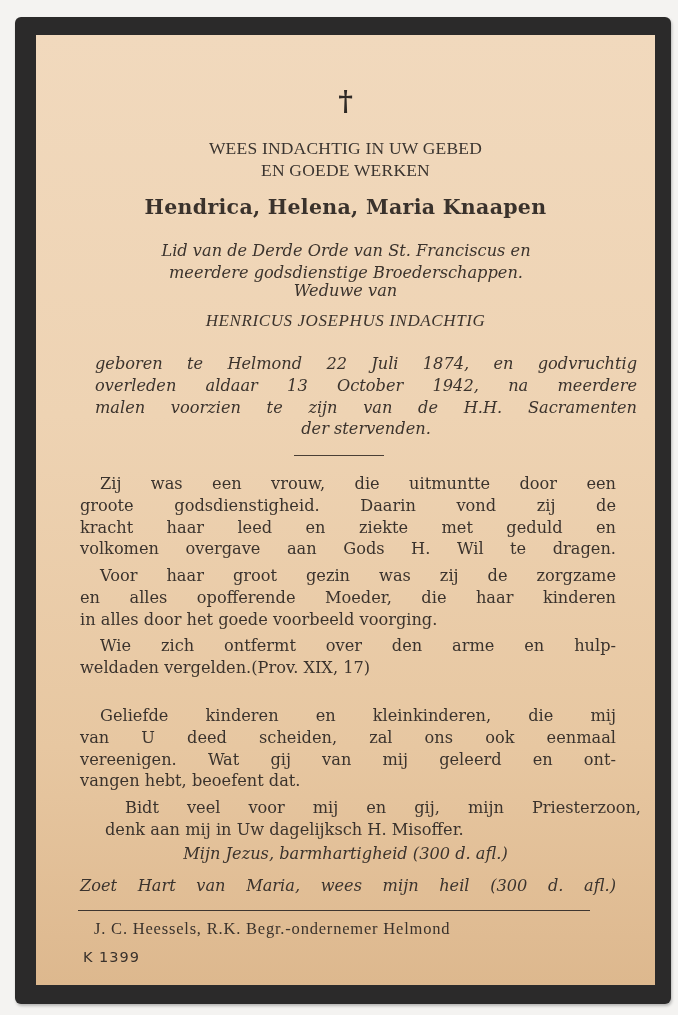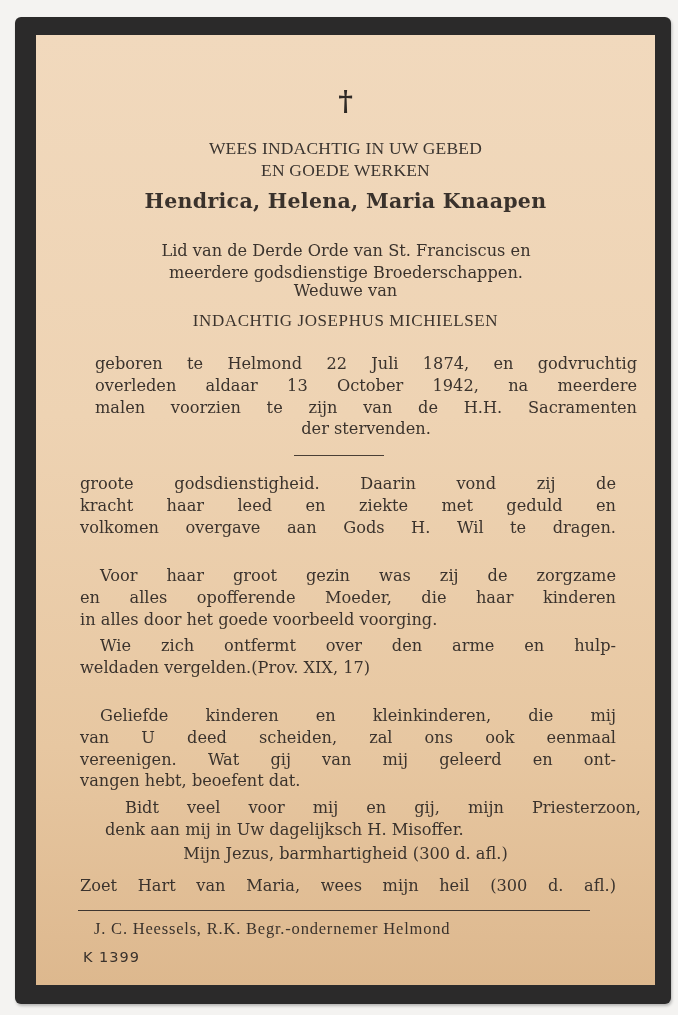--- a/index.html
+++ b/index.html
@@ -41,32 +41,33 @@
     }
     .motto {
       top: 102px;
       font-size: 17.5px;
       line-height: 22px;
       letter-spacing: 0.2px;
       font-family: "Liberation Serif", serif;
       color: #3b3530;
     }
     .name {
-      top: 154px;
+      top: 160px;
       font-size: 20.5px;
       font-weight: bold;
       font-family: "DejaVu Serif", serif;
       letter-spacing: 0.3px;
       color: #3a322c;
     }
     .para {
       font-size: 16.2px;
       line-height: 21.8px;
       color: #3b332d;
       font-family: "DejaVu Serif", serif;
+      font-style: italic;
     }
     .center-para { text-align: center; }
     .lid { top: 205px; left: 40px; width: 540px; }
     .widow-label { top: 245px; }
     .widow-name {
       top: 275px;
       font-family: "Liberation Serif", serif;
       font-size: 17px;
       letter-spacing: 0.6px;
     }
@@ -140,32 +141,33 @@
 
     <p class="abs center name">Hendrica, Helena, Maria Knaapen</p>
 
     <div class="abs para center-para lid">
       <div>Lid van de Derde Orde van St. Franciscus en</div>
       <div>meerdere godsdienstige Broederschappen.</div>
     </div>
 
     <p class="abs center para widow-label">Weduwe van</p>
 
-    <p class="abs center para widow-name">INDACHTIG JOSEPHUS MICHIELSEN</p>
+    <p class="abs center para widow-name">HENRICUS JOSEPHUS INDACHTIG</p>
 
     <div class="abs para dates">
       <div style="text-align:justify;text-align-last:justify;white-space:nowrap">geboren te Helmond 22 Juli 1874, en godvruchtig</div>
       <div style="text-align:justify;text-align-last:justify;white-space:nowrap">overleden aldaar 13 October 1942, na meerdere</div>
       <div style="text-align:justify;text-align-last:justify;white-space:nowrap">malen voorzien te zijn van de H.H. Sacramenten</div>
       <div style="text-align:center">der stervenden.</div>
     </div>
 
     <div class="rule-short"></div>
 
     <div class="body-block p1">
+      <span class="ln indent">Zij was een vrouw, die uitmuntte door een</span>
       <span class="ln">groote godsdienstigheid. Daarin vond zij de</span>
       <span class="ln">kracht haar leed en ziekte met geduld en</span>
       <span class="ln">volkomen overgave aan Gods H. Wil te dragen.</span>
     </div>
 
     <div class="body-block p2">
       <span class="ln indent">Voor haar groot gezin was zij de zorgzame</span>
       <span class="ln">en alles opofferende Moeder, die haar kinderen</span>
       <span class="ln left">in alles door het goede voorbeeld voorging.</span>
     </div>

